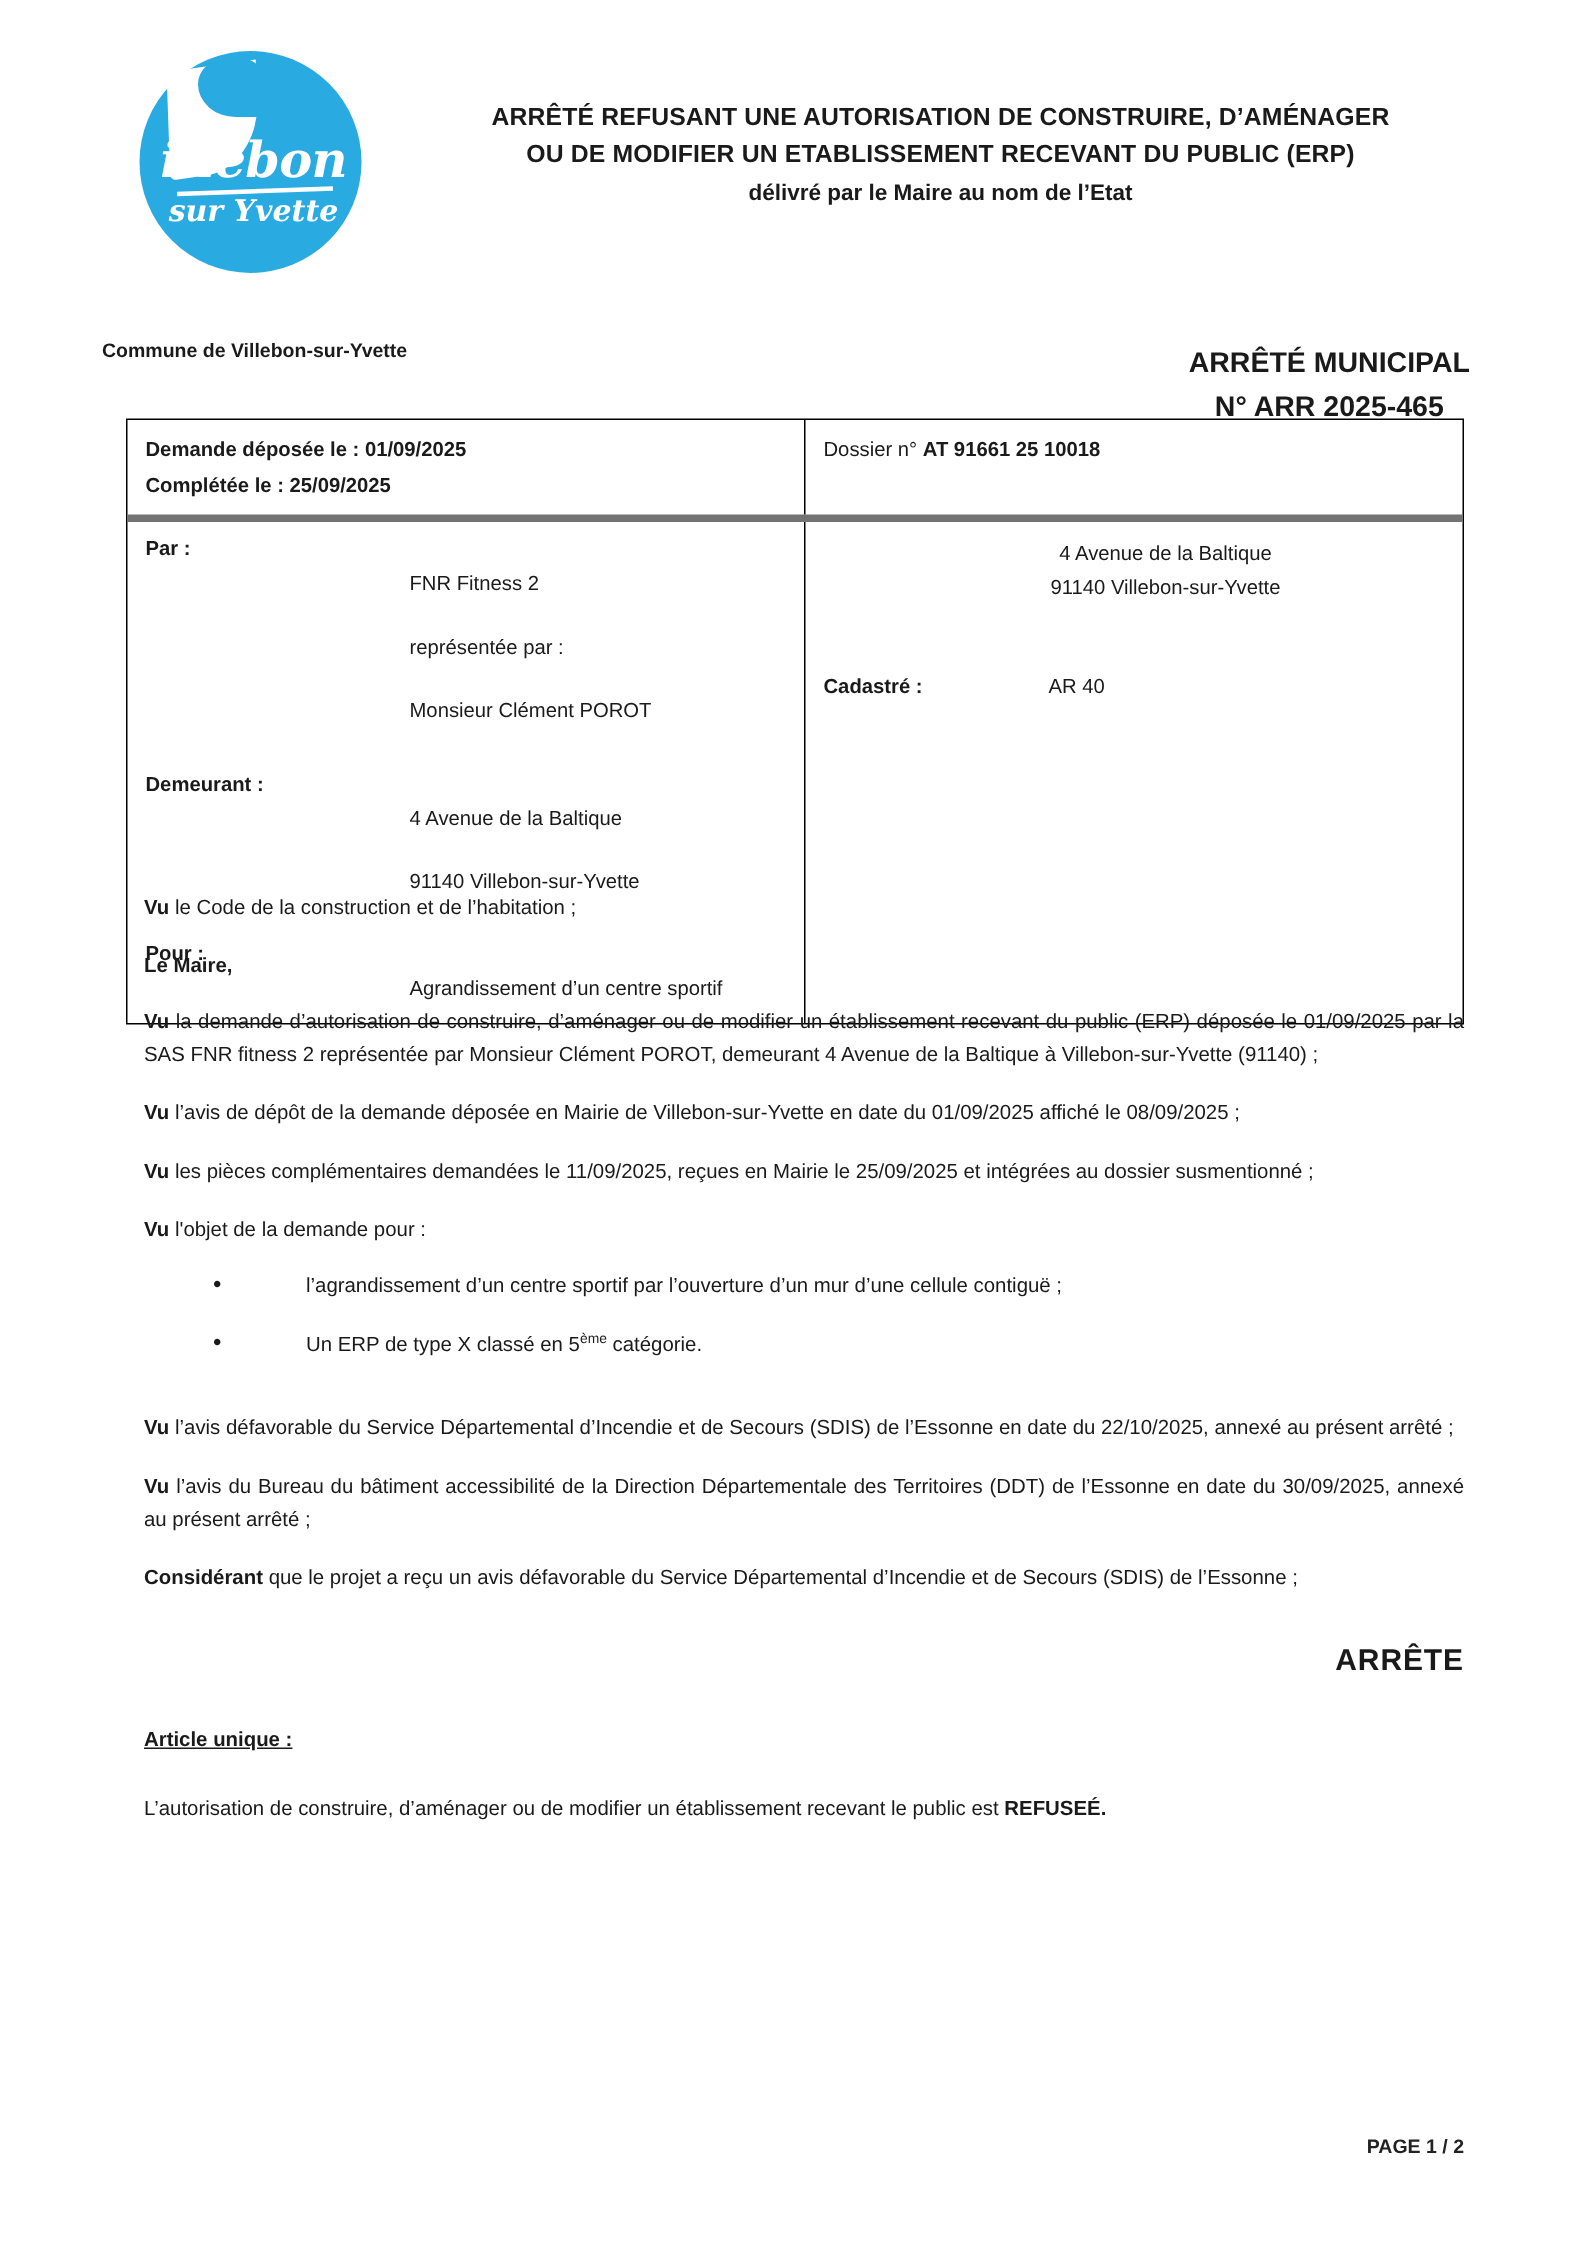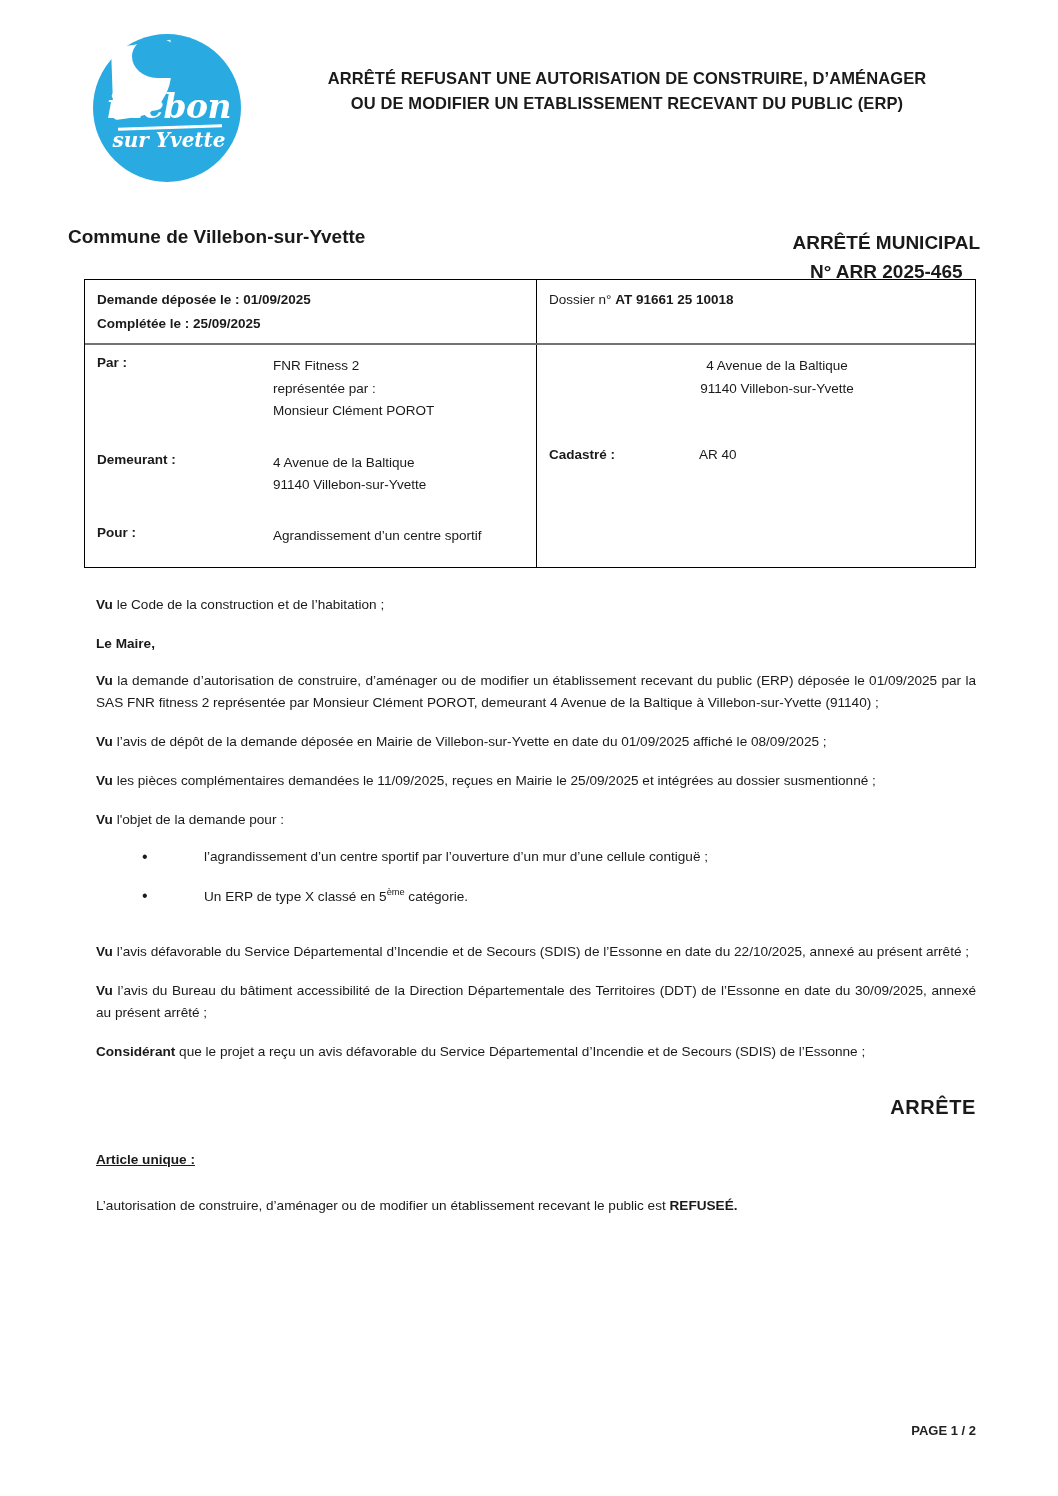--- a/index.html
+++ b/index.html
@@ -118,21 +118,21 @@
     font-size: 15px;
     font-weight: 700;
     margin-top: 4px;
   }
 
   
   .commune {
     position: absolute;
     left: 68px;
     top: 226px;
-    font-size: 19px;
+    font-size: 13px;
     font-weight: 700;
   }
   .arrete-muni {
     position: absolute;
     right: 78px;
     top: 228px;
     text-align: center;
     font-size: 19px;
     font-weight: 700;
     line-height: 1.55;
@@ -145,21 +145,21 @@
     top: 279px;
     width: 892px;
     border: 1px solid #000;
     box-sizing: border-box;
     font-size: 13.5px;
   }
   .it-row {
     display: flex;
   }
   .it-row.top {
-    border-bottom: 2px solid #737373;
+    border-bottom: 5px solid #737373;
   }
   .it-left {
     width: 452px;
     box-sizing: border-box;
     border-right: 1px solid #000;
     padding: 8px 10px 8px 12px;
   }
   .it-right {
     flex: 1;
     box-sizing: border-box;
@@ -190,21 +190,21 @@
   .kv {
     display: flex;
     margin-bottom: 2px;
     gap: 48px;
   }
   .kv .k {
     width: 128px;
     font-weight: 700;
     flex: none;
   }
-  .kv .v .line { line-height: 1.65; }
+  .kv .v .line { line-height: 1.65; margin-top: 20px; }
   .gap-a { height: 28px; }
   .gap-b { height: 26px; }
 
   .addr-right {
     text-align: center;
     padding-left: 40px;
     line-height: 1.7;
   }
   .cad-row {
     display: flex;
@@ -289,20 +289,21 @@
       <div class="logo-swoosh"></div>
       <div class="logo-swoosh2"></div>
       <div class="logo-word">illebon</div>
       <div class="logo-underline"></div>
       <div class="logo-sub">sur Yvette</div>
     </div>
 
     <div class="title-block">
       <div class="title-line">ARRÊTÉ REFUSANT UNE AUTORISATION DE CONSTRUIRE, D’AMÉNAGER</div>
       <div class="title-line">OU DE MODIFIER UN ETABLISSEMENT RECEVANT DU PUBLIC (ERP)</div>
+      <div class="title-sub">délivré par le Maire au nom de l’Etat</div>
     </div>
   </div>
 
   <div class="commune">Commune de Villebon-sur-Yvette</div>
   <div class="arrete-muni">
     <div>ARRÊTÉ MUNICIPAL</div>
     <div>N° ARR 2025-465</div>
   </div>
 
   <div class="info-table">

